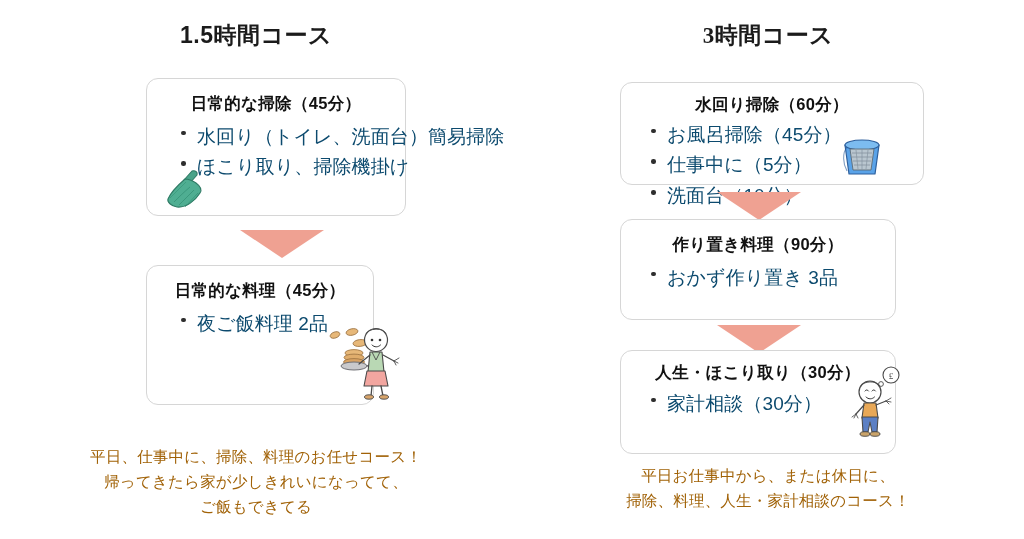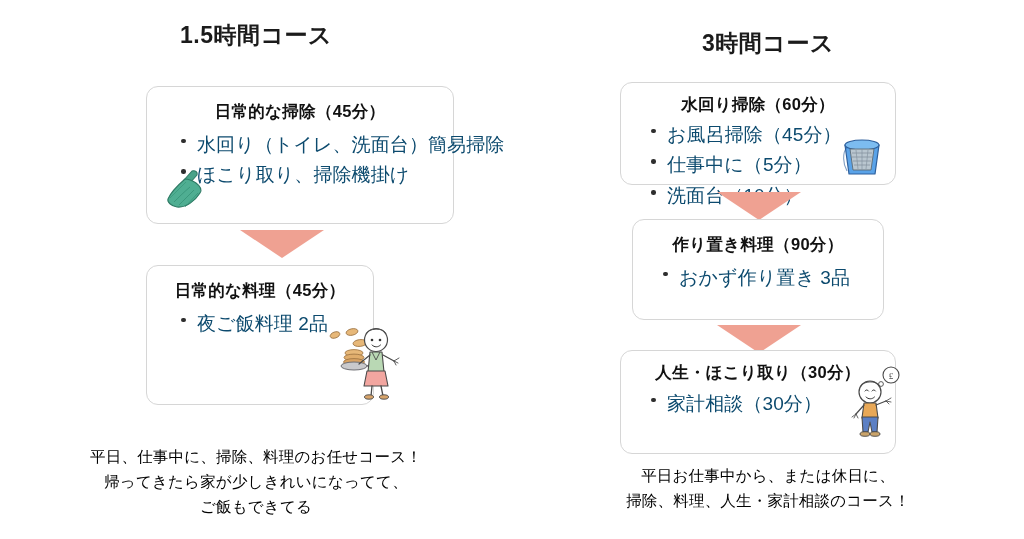--- a/index.html
+++ b/index.html
@@ -39,21 +39,21 @@
   .course-title {
     text-align: center;
     font-size: 23px;
     font-weight: bold;
     color: #1b1b1b;
     letter-spacing: 0.5px;
     margin: 0;
     line-height: 1.2;
   }
   .column--left .course-title  { padding-top: 22px; }
-  .column--right .course-title { padding-top: 30px; }
+  .column--right .course-title { padding-top: 22px; font-family: Liberation Serif, serif; }
 
   
   .card {
     position: absolute;
     box-sizing: border-box;
     background: #ffffff;
     border: 1px solid #d6d6d6;
     border-radius: 12px;
   }
   .card-title {
@@ -86,26 +86,26 @@
     position: absolute;
     left: 0;
     top: 9px;
     width: 4.5px;
     height: 4.5px;
     border-radius: 50%;
     background: #2e2e2e;
   }
 
   
-  .card--clean   { left: 146px; top: 86px;  width: 308px; height: 138px; }
+  .card--clean   { left: 146px; top: 78px;  width: 260px; height: 138px; }
   .card--cook    { left: 146px; top: 265px; width: 228px; height: 140px; }
 
   
-  .card--water   { left: 108px; top: 82px;  width: 276px; height: 103px; }
-  .card--prep    { left: 120px; top: 219px; width: 252px; height: 101px; }
+  .card--water   { left: 108px; top: 82px;  width: 304px; height: 103px; }
+  .card--prep    { left: 108px; top: 219px; width: 276px; height: 101px; }
   .card--consult { left: 108px; top: 350px; width: 276px; height: 104px; }
 
   .card--water .card-title   { padding-top: 11px; padding-bottom: 1px; }
   .card--water .card-list li { margin-left: 30px; }
   .card--prep .card-list li,
   .card--consult .card-list li { margin-left: 30px; }
   .card--consult .card-title { padding-top: 11px; padding-bottom: 2px; }
 
   
   .arrow-down {
@@ -120,21 +120,21 @@
   .arrow--r1 { left: 205px; top: 192px; }
   .arrow--r2 { left: 205px; top: 325px; }
 
   
   .caption {
     position: absolute;
     width: 100%;
     text-align: center;
     font-size: 15.5px;
     line-height: 1.62;
-    color: #000000;
+    color: #a16207;
     letter-spacing: 0.2px;
   }
   .caption--left  { top: 444px; }
   .caption--right { top: 463px; }
   .caption div { white-space: nowrap; }
 
   
   .illus { position: absolute; }
 
   .illus--broom  { left: 164px; top: 168px; width: 46px; height: 44px; }

